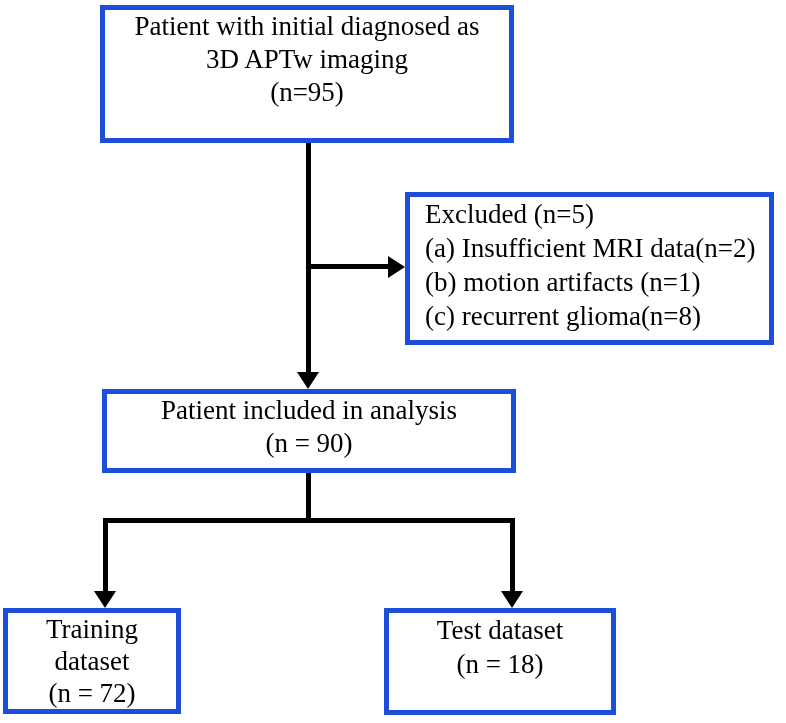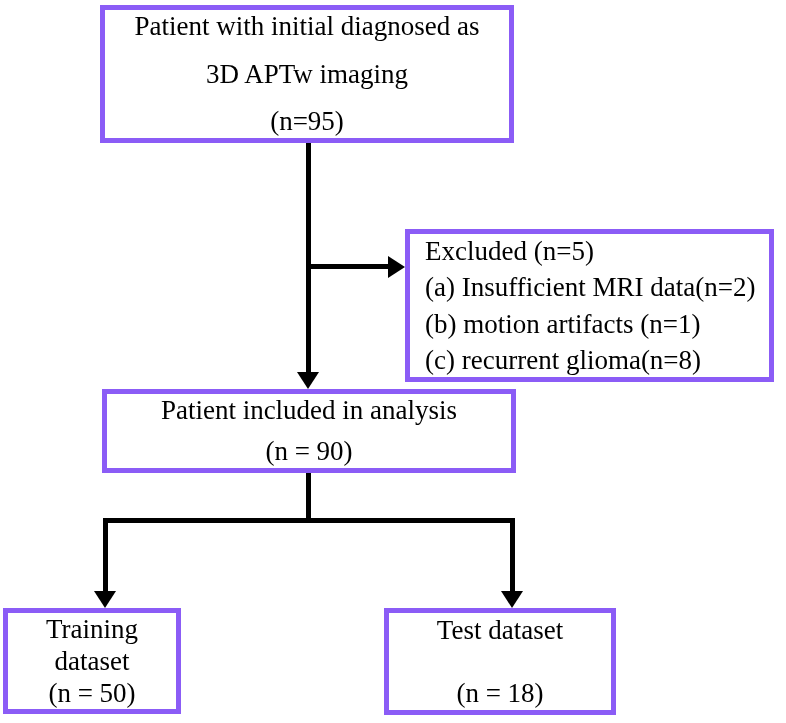--- a/index.html
+++ b/index.html
@@ -12,36 +12,36 @@
     width: 786px;
     height: 723px;
     background: #ffffff;
     font-family: "Liberation Serif", "DejaVu Serif", serif;
     color: #000000;
     overflow: hidden;
   }
   .fc-box {
     position: absolute;
     box-sizing: border-box;
-    border: 5px solid #8b5cf6;
+    border: 5px solid #1d4ed8;
     background: #ffffff;
     display: flex;
     flex-direction: column;
-    justify-content: space-between;
+    justify-content: flex-start;
   }
   .fc-box .line {
     font-size: 27px;
     line-height: 33px;
     white-space: nowrap;
   }
   .center-text .line { text-align: center; }
   .left-text .line { text-align: left; }
 
   .box-initial  { left: 100px; top: 5px;   width: 414px; height: 138px; }
-  .box-excluded { left: 405px; top: 192px; width: 369px; height: 153px; padding-left: 15px; margin-top: 37px; }
+  .box-excluded { left: 405px; top: 192px; width: 369px; height: 153px; padding-left: 15px; }
   .box-excluded .line { line-height: 34px; }
   .box-included { left: 102px; top: 389px; width: 414px; height: 84px; }
   .box-training { left: 3px;   top: 608px; width: 178px; height: 106px; }
   .box-training .line { line-height: 32px; }
   .box-test     { left: 384px; top: 608px; width: 232px; height: 107px; }
   .box-test .line { line-height: 34px; }
 
   .conn {
     position: absolute;
     background: #000000;
@@ -93,21 +93,21 @@
   </div>
 
   <div class="fc-box box-included center-text">
     <div class="line">Patient included in analysis</div>
     <div class="line">(n = 90)</div>
   </div>
 
   <div class="fc-box box-training center-text">
     <div class="line">Training</div>
     <div class="line">dataset</div>
-    <div class="line">(n = 50)</div>
+    <div class="line">(n = 72)</div>
   </div>
 
   <div class="fc-box box-test center-text">
     <div class="line">Test dataset</div>
     <div class="line">(n = 18)</div>
   </div>
 
   <div class="conn conn-v1"></div>
   <div class="arrow-down arrow-1"></div>
 

